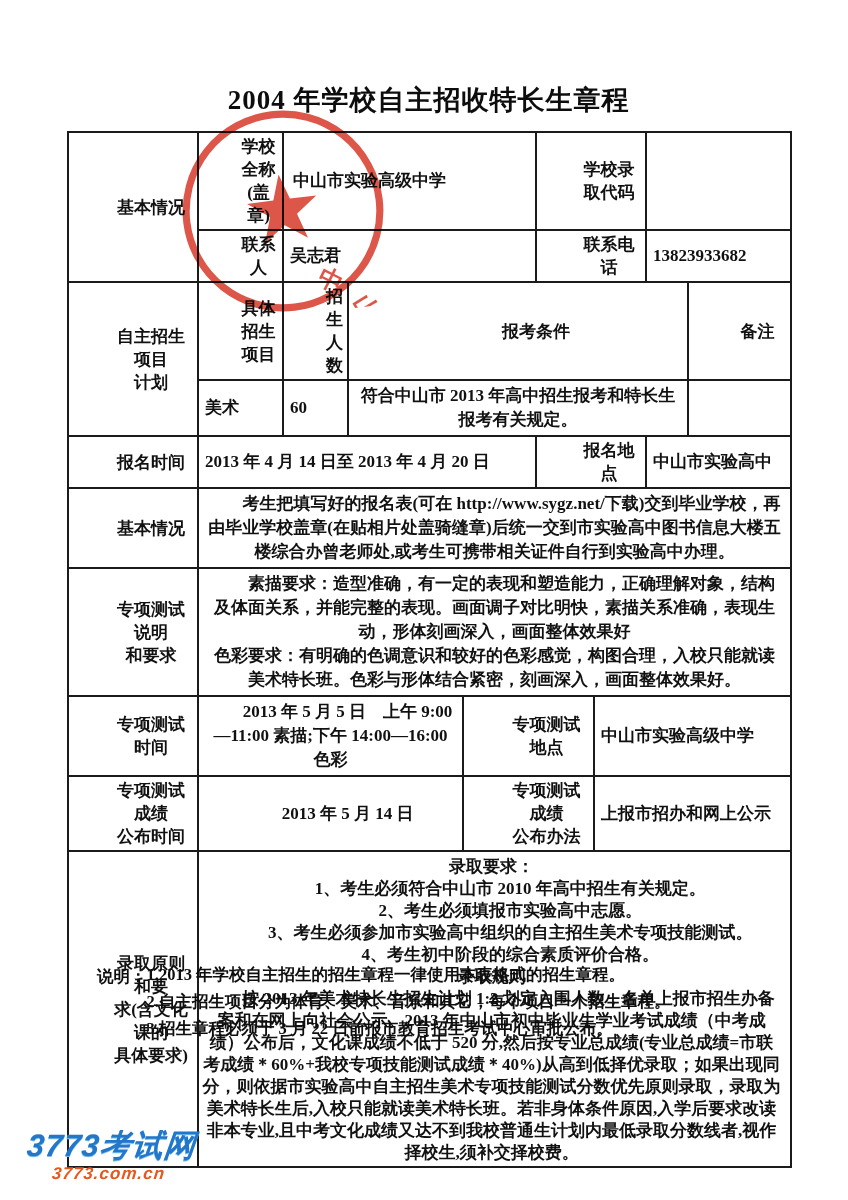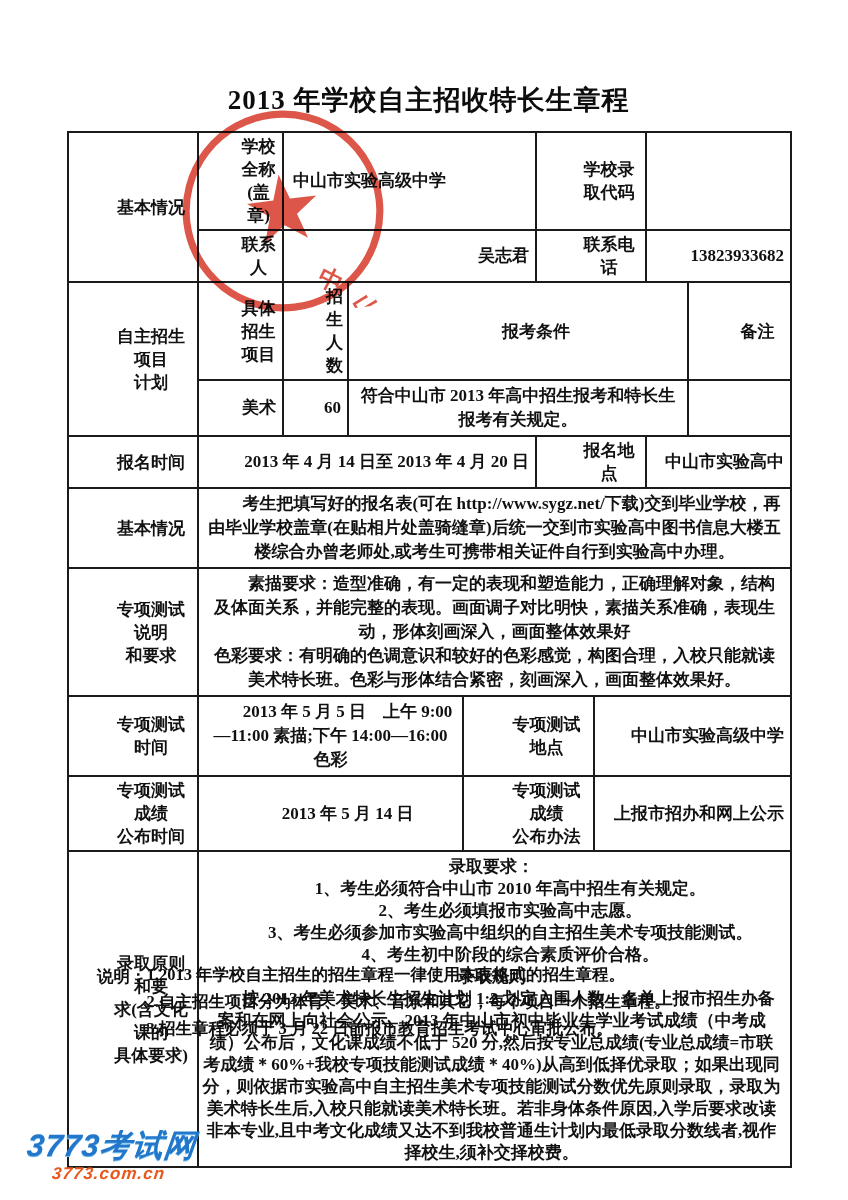--- a/index.html
+++ b/index.html
@@ -34,21 +34,21 @@
     line-height:24px;
     overflow:hidden;
   }
   td.lbl {
     text-align:center;
     white-space:pre-line;
     font-weight:600;
     line-height:23px;
     padding-left:42px;
   }
-  td.val-c { text-align:right; font-weight:600; }
+  td.val-c { text-align:left; font-weight:600; }
   td.val-l { text-align:left; font-weight:600; padding-left:9px; }
   td.para  { text-align:center; font-weight:600; padding:3px 9px; }
   .indent  { text-indent:2em; }
   .listpad { padding-left:2.2em; }
   td.adm   { line-height:22px; padding:4px 9px 2px 3px; }
   
   tr.r1{height:48px} tr.r2{height:44px} tr.r3{height:46px} tr.r4{height:50px}
   tr.r5{height:44px} tr.r6{height:74px} tr.r7{height:120px} tr.r8{height:60px}
   tr.r9{height:50px} tr.r10{height:296px}
   
@@ -90,21 +90,21 @@
     margin-top:4px; text-align:center;
     font-size:17px; font-weight:700; font-style:italic;
     color:#e8581c; letter-spacing:1px;
   }
 </style>
 </head>
 <body>
 
 <div class="page">
 
-  <div class="doc-title">2013 年学校自主招收特长生章程</div>
+  <div class="doc-title">2004 年学校自主招收特长生章程</div>
 
   <table class="charter">
     <colgroup>
       <col style="width:130px">
         <col style="width:85px">
         <col style="width:65px">
       <col style="width:115px">
         <col style="width:73px">
         <col style="width:58px">
       <col style="width:52px">

